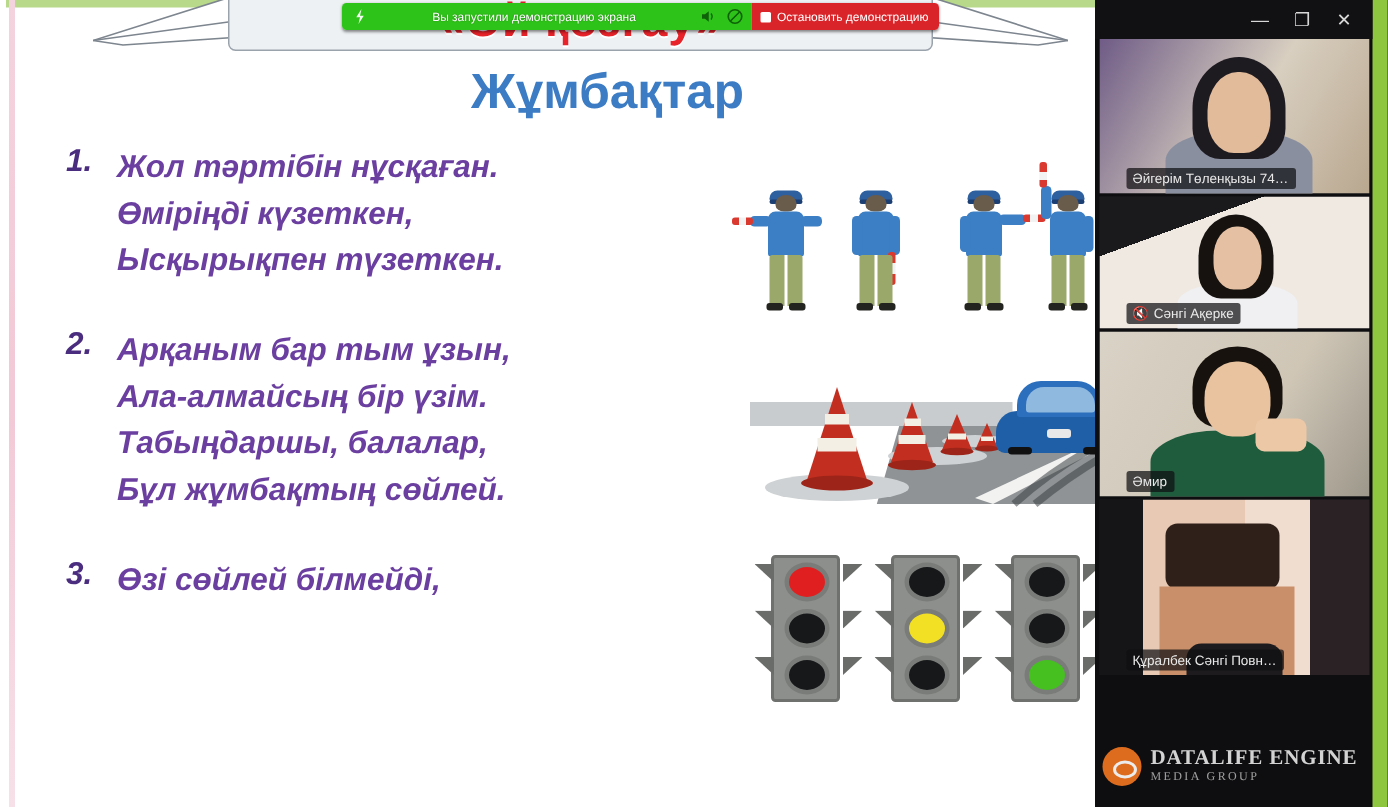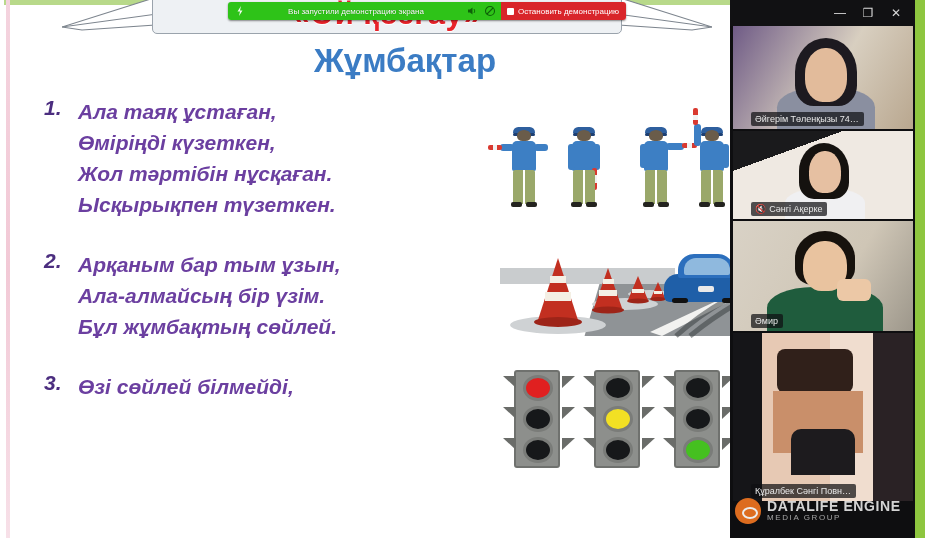--- a/index.html
+++ b/index.html
@@ -183,21 +183,21 @@
     position: absolute; left: 18px; bottom: 3px;
     background: rgba(15,15,18,.72); color: #e9e9e9;
     font-size: 9px; padding: 2px 5px 2px 4px; border-radius: 2px;
     max-width: 160px; white-space: nowrap; overflow: hidden;
     display: flex; align-items: center; gap: 3px;
   }
   .mic-muted { color: #ef3d3d; font-size: 9px; }
   #tile1 { top: 26px;  height: 103px; }
   #tile2 { top: 131px; height: 88px; }
   #tile3 { top: 221px; height: 110px; }
-  #tile4 { top: 333px; height: 168px; }
+  #tile4 { top: 333px; height: 117px; }
   
   .ph { position: absolute; inset: 0; }
   .ph-bg { position: absolute; inset: 0; }
   .ph-face { position: absolute; border-radius: 48% 48% 42% 42%; }
   .ph-hair { position: absolute; border-radius: 50% 50% 30% 30%; }
   .ph-body { position: absolute; border-radius: 40% 40% 0 0; }
   
   #watermark {
     position: absolute; left: 735px; top: 488px; width: 180px; height: 46px;
     display: flex; align-items: center; gap: 6px;
@@ -206,21 +206,21 @@
   #wm-logo {
     width: 26px; height: 26px; border-radius: 50%;
     background: #ef7521; position: relative; flex: 0 0 auto;
     opacity: .92;
   }
   #wm-logo::after {
     content: ""; position: absolute; left: 7px; top: 9px;
     width: 12px; height: 8px; border: 2px solid #fff;
     border-radius: 50%;
   }
-  #wm-text { color: rgba(255,255,255,.82); line-height: 1.05; }
+  #wm-text { color: rgba(255,255,255,.82); line-height: 1.05; font-family: Liberation Serif, serif; }
   #wm-title { font-size: 14px; font-weight: bold; letter-spacing: .6px; }
   #wm-sub { font-size: 8px; letter-spacing: 1.6px; color: rgba(255,255,255,.6); }
 </style>
 </head>
 <body>
 
 <div id="app">
 
   <div id="green-edge-b"></div>
   <div id="green-edge-r"></div>
@@ -242,30 +242,30 @@
       <div id="ribbon-body"></div>
       <div id="banner-title">«Ой қозғау»</div>
     </div>
 
     <div id="subtitle">Жұмбақтар</div>
 
     <div id="riddles">
 
       <div class="riddle">
         <span class="riddle-num">1.</span>
-        <div class="riddle-line">Ала таяқ ұстаған,</div>
+        <div class="riddle-line">Жол тәртібін нұсқаған.</div>
         <div class="riddle-line">Өміріңді күзеткен,</div>
-        <div class="riddle-line">Жол тәртібін нұсқаған.</div>
         <div class="riddle-line">Ысқырықпен түзеткен.</div>
       </div>
 
       <div class="riddle">
         <span class="riddle-num">2.</span>
         <div class="riddle-line">Арқаным бар тым ұзын,</div>
         <div class="riddle-line">Ала-алмайсың бір үзім.</div>
+        <div class="riddle-line">Табыңдаршы, балалар,</div>
         <div class="riddle-line">Бұл жұмбақтың сөйлей.</div>
       </div>
 
       <div class="riddle">
         <span class="riddle-num">3.</span>
         <div class="riddle-line">Өзі сөйлей білмейді,</div>
       </div>
 
     </div>
 

